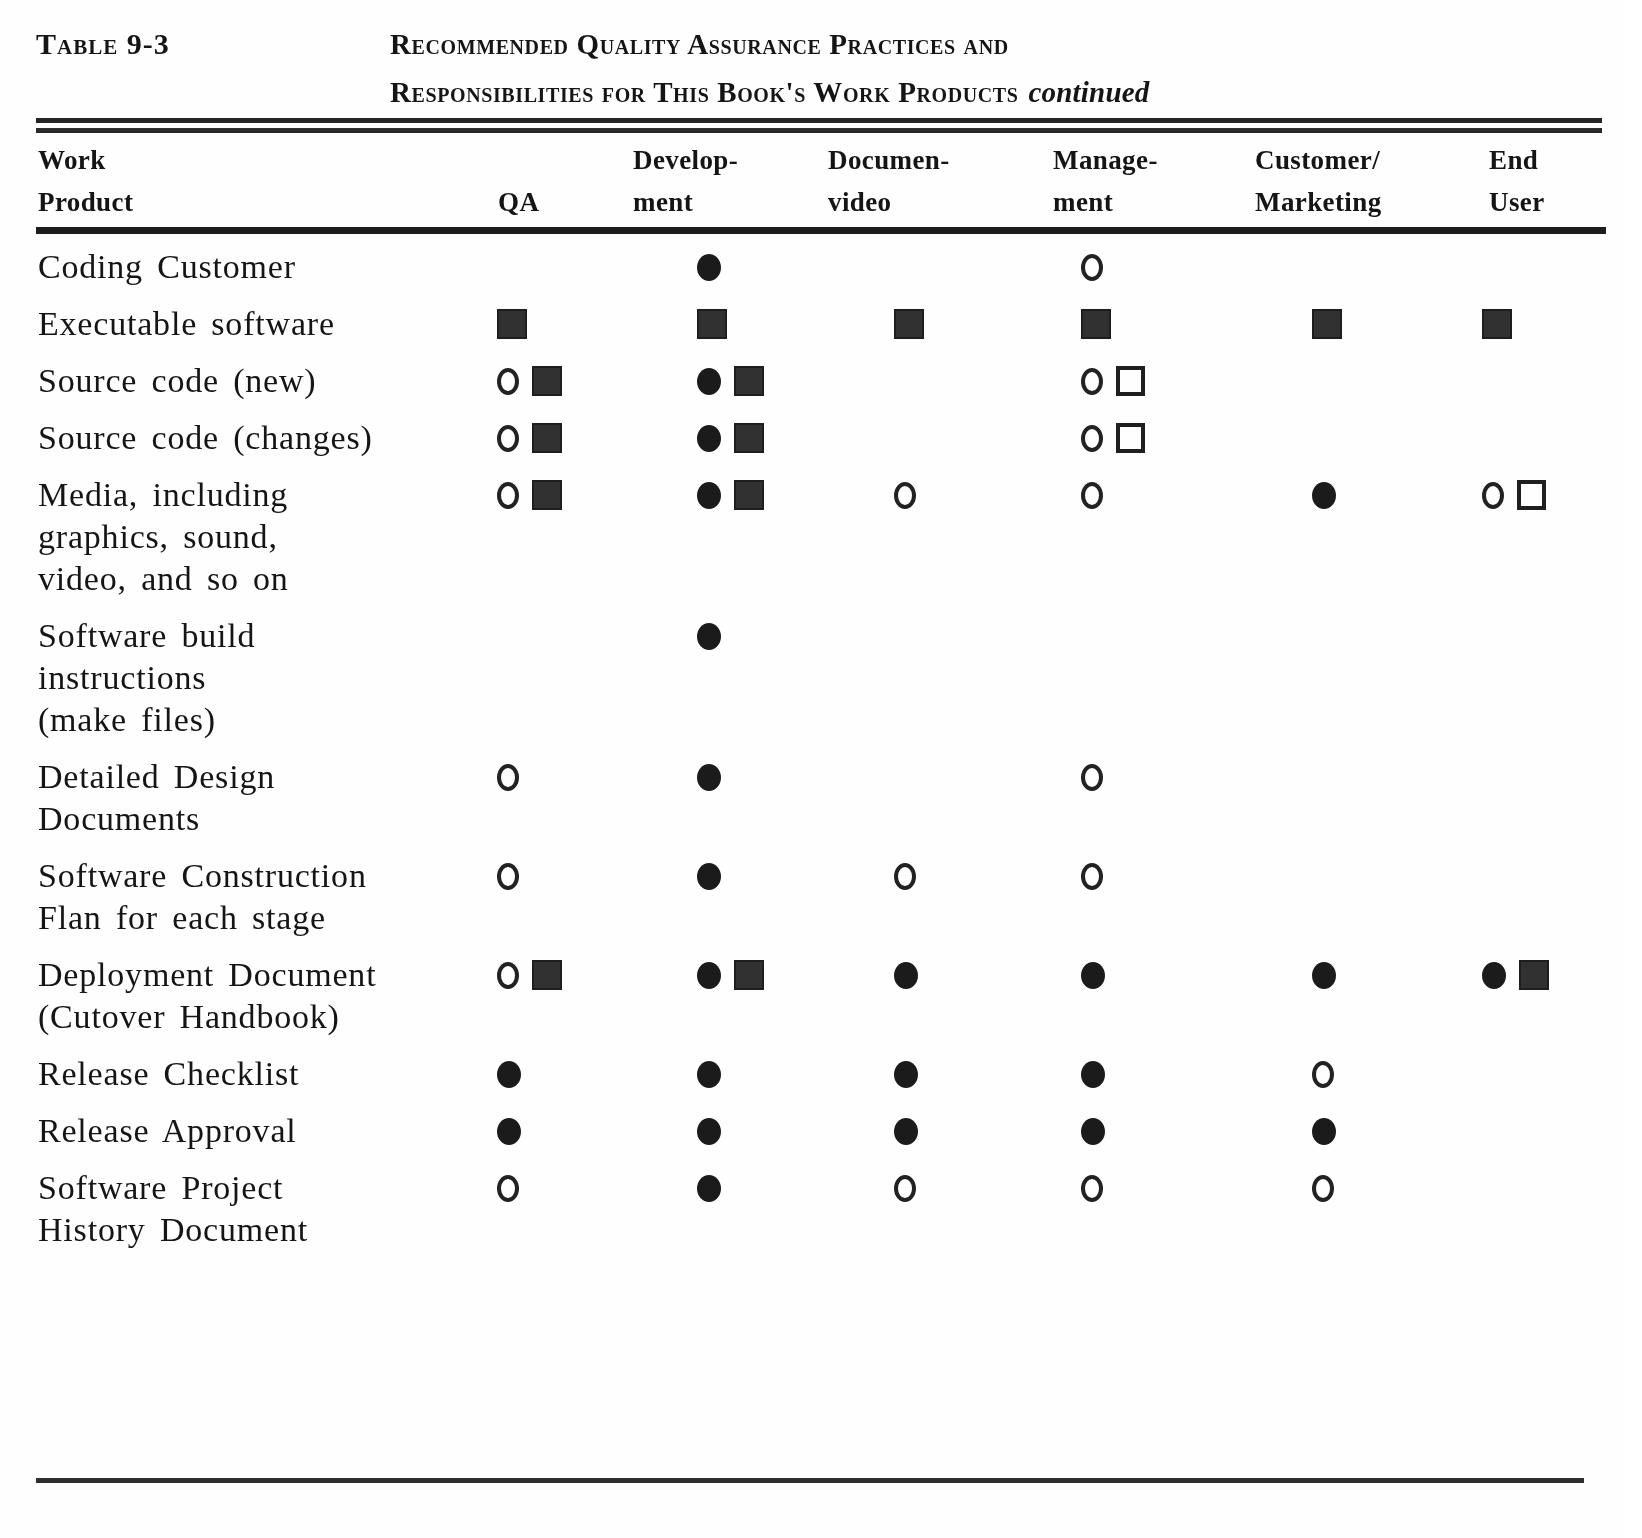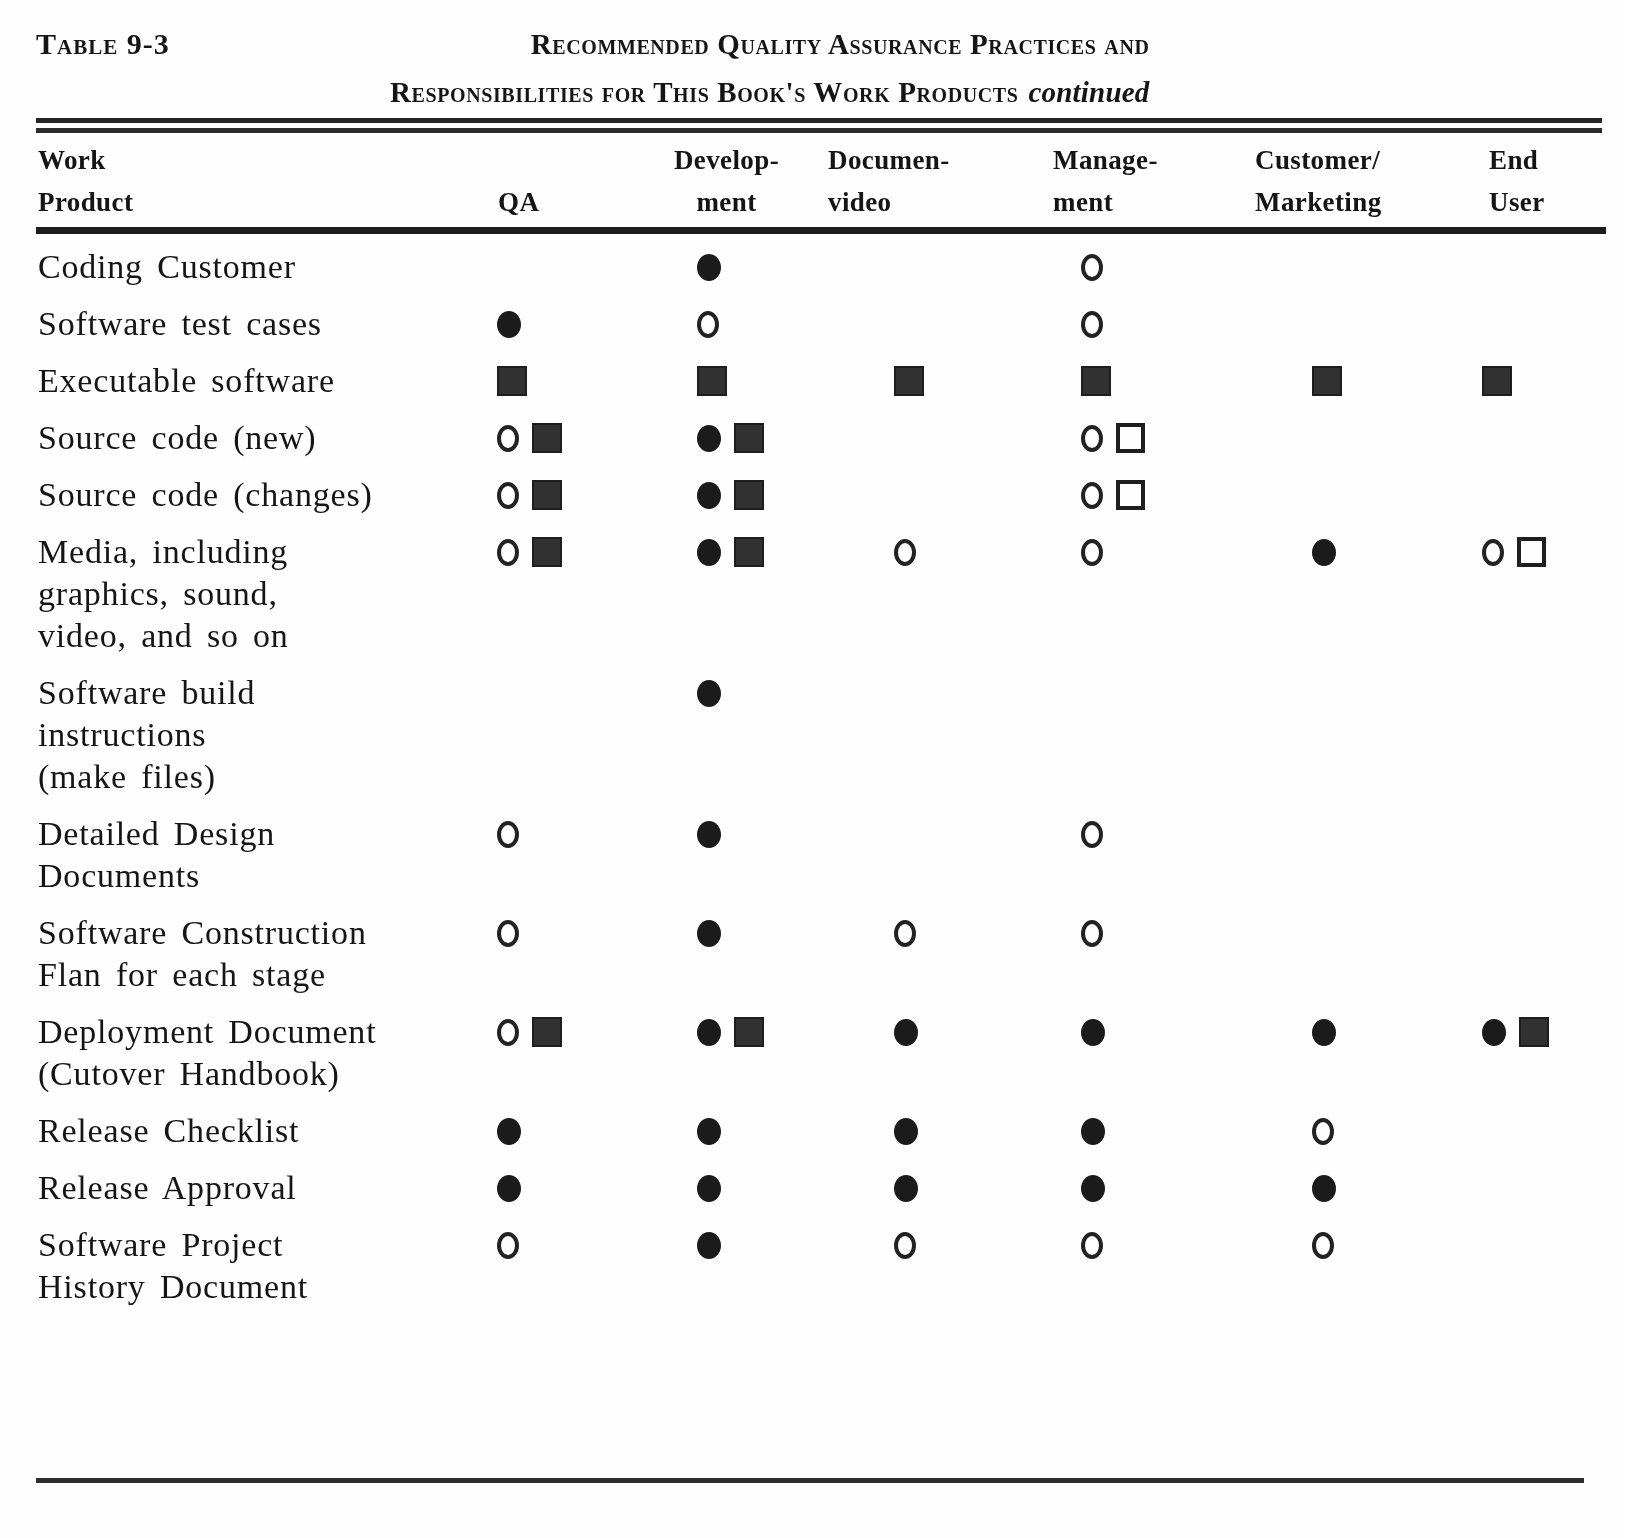--- a/index.html
+++ b/index.html
@@ -25,21 +25,20 @@
     font-variant: small-caps;
     letter-spacing: 1px;
     line-height: 48px;
   }
   .caption-title {
     font-size: 29px;
     font-weight: bold;
     font-variant: small-caps;
     letter-spacing: 0.6px;
     line-height: 48px;
-    text-align: right;
   }
   .caption-title .continued {
     font-variant: normal;
     font-style: italic;
     letter-spacing: 0.2px;
     margin-left: 10px;
   }
 
   
   .rule-double {
@@ -70,21 +69,21 @@
     font-size: 27px;
     font-weight: bold;
     letter-spacing: 0.4px;
     padding: 6px 0 4px 0;
     border-bottom: 7px solid #1d1d1d;
   }
   thead th .h1, thead th .h2 { height: 42px; line-height: 42px; white-space: nowrap; }
 
   thead th.col-0 { padding-left: 2px; }
   thead th.col-1 { padding-left: 22px; }
-  thead th.col-2 { padding-left: 33px; text-align: center; }
+  thead th.col-2 { padding-left: 33px; }
   thead th.col-3 { padding-left: 8px;  }
   thead th.col-4 { padding-left: 13px; }
   thead th.col-5 { padding-left: 10px; }
   thead th.col-6 { padding-left: 34px; }
 
   tbody td {
     vertical-align: top;
     padding-bottom: 15px;
     white-space: nowrap;
   }
@@ -198,29 +197,20 @@
         <tr>
           <td class="label-cell">Coding Customer</td>
           <td class="sym-cell cell-qa"></td>
           <td class="sym-cell cell-development"><span class="sym filled-circle"></span></td>
           <td class="sym-cell cell-documentation"></td>
           <td class="sym-cell cell-management"><span class="sym open-circle"></span></td>
           <td class="sym-cell cell-customer-marketing"></td>
           <td class="sym-cell cell-end-user"></td>
         </tr>
         <tr>
-          <td class="label-cell">Software test cases</td>
-          <td class="sym-cell cell-qa"><span class="sym filled-circle"></span></td>
-          <td class="sym-cell cell-development"><span class="sym open-circle"></span></td>
-          <td class="sym-cell cell-documentation"></td>
-          <td class="sym-cell cell-management"><span class="sym open-circle"></span></td>
-          <td class="sym-cell cell-customer-marketing"></td>
-          <td class="sym-cell cell-end-user"></td>
-        </tr>
-        <tr>
           <td class="label-cell">Executable software</td>
           <td class="sym-cell cell-qa"><span class="sym filled-square"></span></td>
           <td class="sym-cell cell-development"><span class="sym filled-square"></span></td>
           <td class="sym-cell cell-documentation"><span class="sym filled-square"></span></td>
           <td class="sym-cell cell-management"><span class="sym filled-square"></span></td>
           <td class="sym-cell cell-customer-marketing"><span class="sym filled-square"></span></td>
           <td class="sym-cell cell-end-user"><span class="sym filled-square"></span></td>
         </tr>
         <tr>
           <td class="label-cell">Source code (new)</td>

